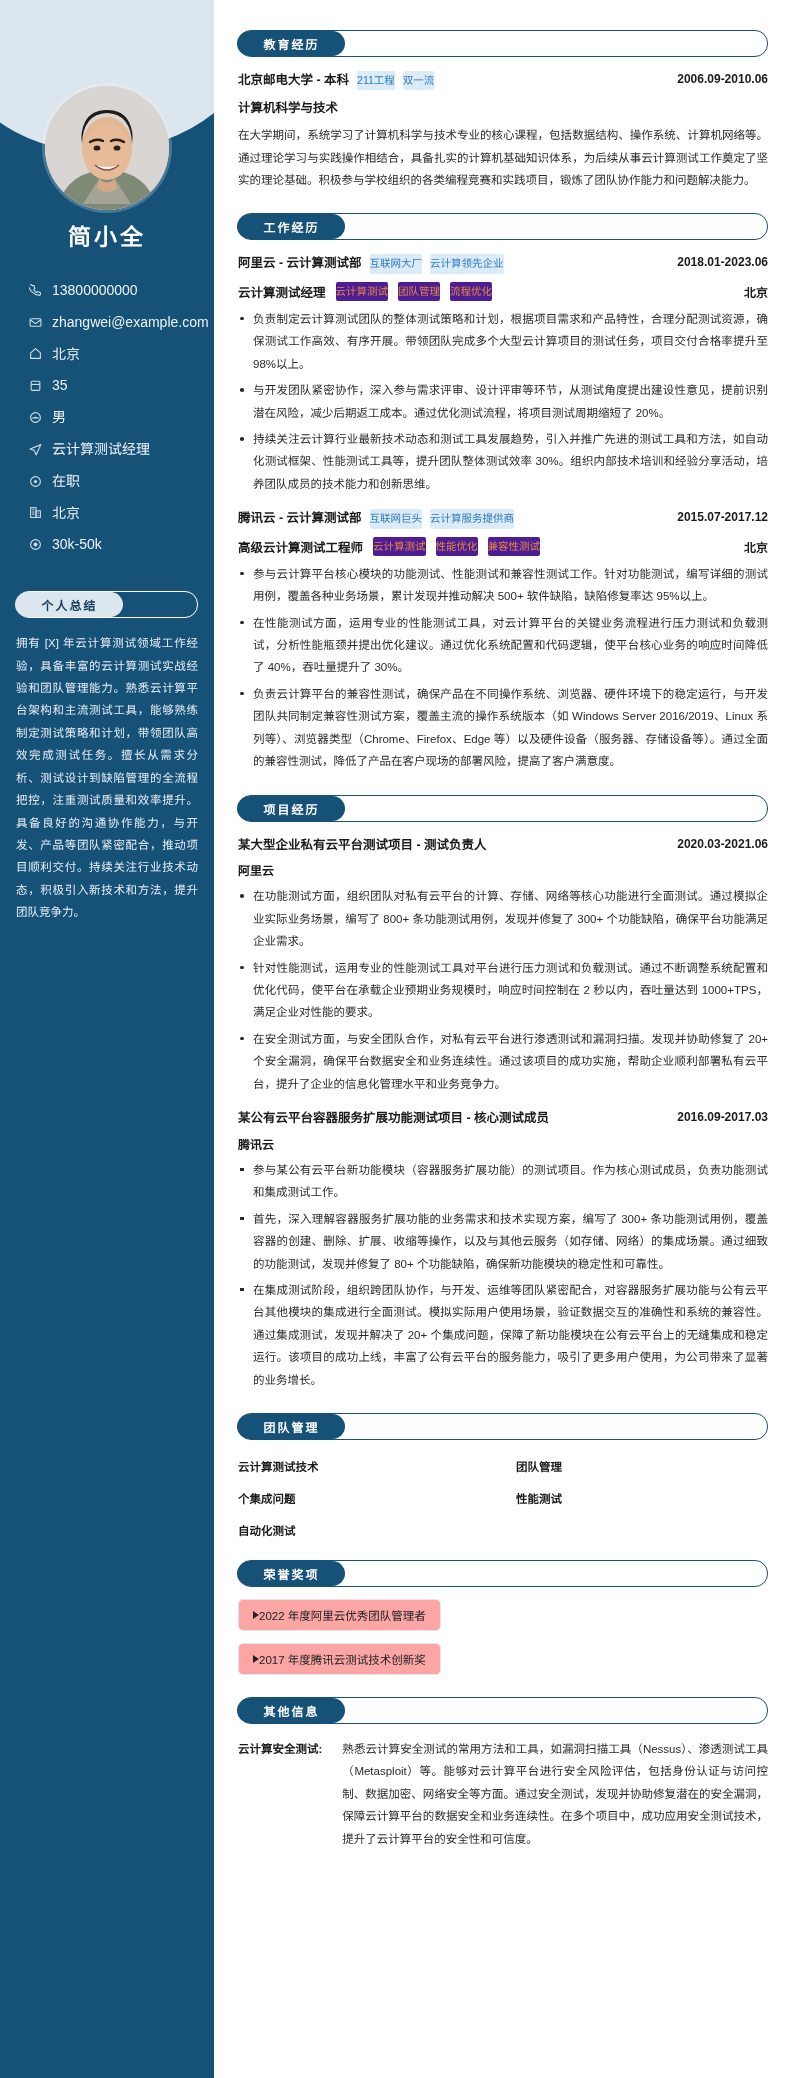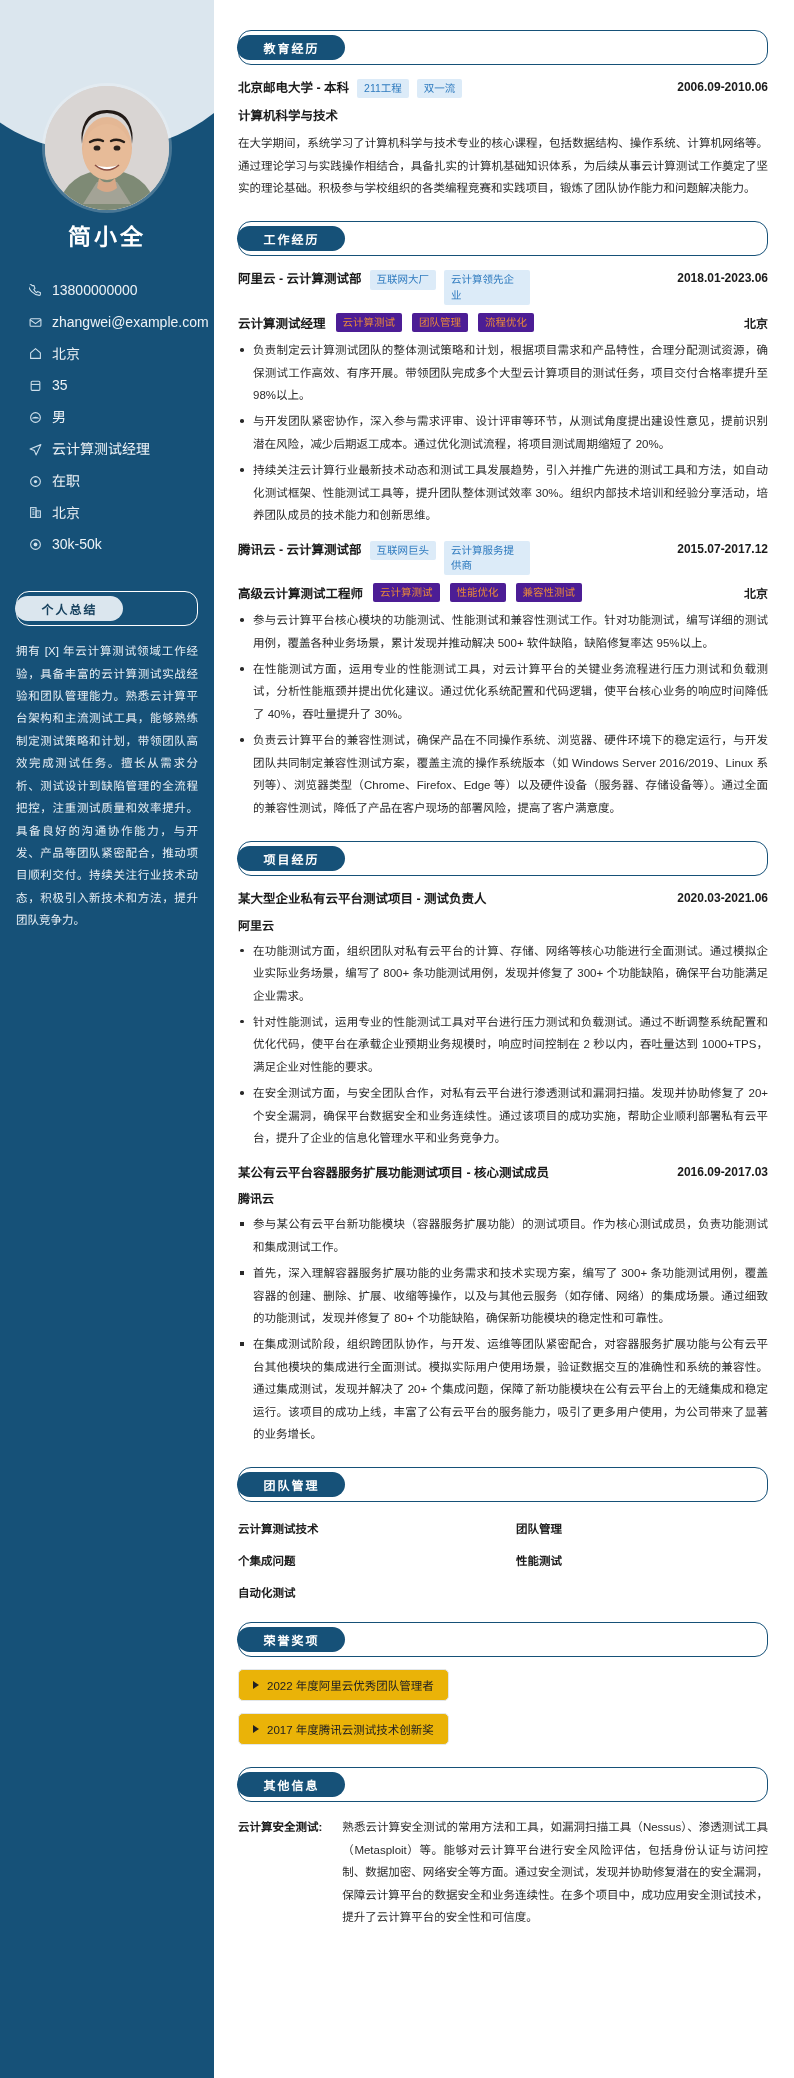--- a/index.html
+++ b/index.html
@@ -83,21 +83,21 @@
     align-items: center;
     justify-content: center;
     color: #cfe0ec;
   }
   .contact-icon svg { width: 13px; height: 13px; display: block; }
   .contact-text { white-space: nowrap; }
 
   
   .pill-head {
     position: relative;
-    height: 35px;
+    height: 27px;
     border: 1.6px solid #165178;
     border-radius: 13px;
     display: flex;
     align-items: center;
   }
   .pill-head .pill-label {
     background: #165178;
     color: #ffffff;
     height: 25px;
     min-width: 108px;
@@ -165,21 +165,21 @@
     margin-left: auto;
     font-size: 12px;
     font-weight: bold;
     color: #1b1b1b;
     white-space: nowrap;
   }
   .tag {
     display: inline-block;
     font-size: 10.5px;
     line-height: 1.45;
-    padding: 2px 7px;
+    padding: 2px 0;
     border-radius: 2px;
     max-width: 86px;
     word-break: break-all;
   }
   .tag-blue { background: #dcebf8; color: #2f7bbf; }
   .tag-orange { background: #4c1d95; color: #e8883a; }
 
   .entry-sub {
     font-size: 12.5px;
     font-weight: bold;
@@ -251,28 +251,27 @@
     flex: 1 1 auto;
     height: 9px;
     background: #ffffff;
   }
   .skill-bar-fill { height: 9px; background: #d6e1ea; }
 
   
   .award-item {
     display: flex;
     align-items: center;
-    gap: 8px;
     margin-top: 12px;
     border: 1px solid #e3e7ea;
     border-radius: 5px;
     padding: 7px 14px;
     width: max-content;
     max-width: 100%;
-    background: #eab308;
+    background: #fca5a5;
   }
   .award-caret {
     width: 0; height: 0;
     border-left: 6px solid #222;
     border-top: 4px solid transparent;
     border-bottom: 4px solid transparent;
   }
   .award-text { font-size: 11.5px; color: #222; }
 
   

